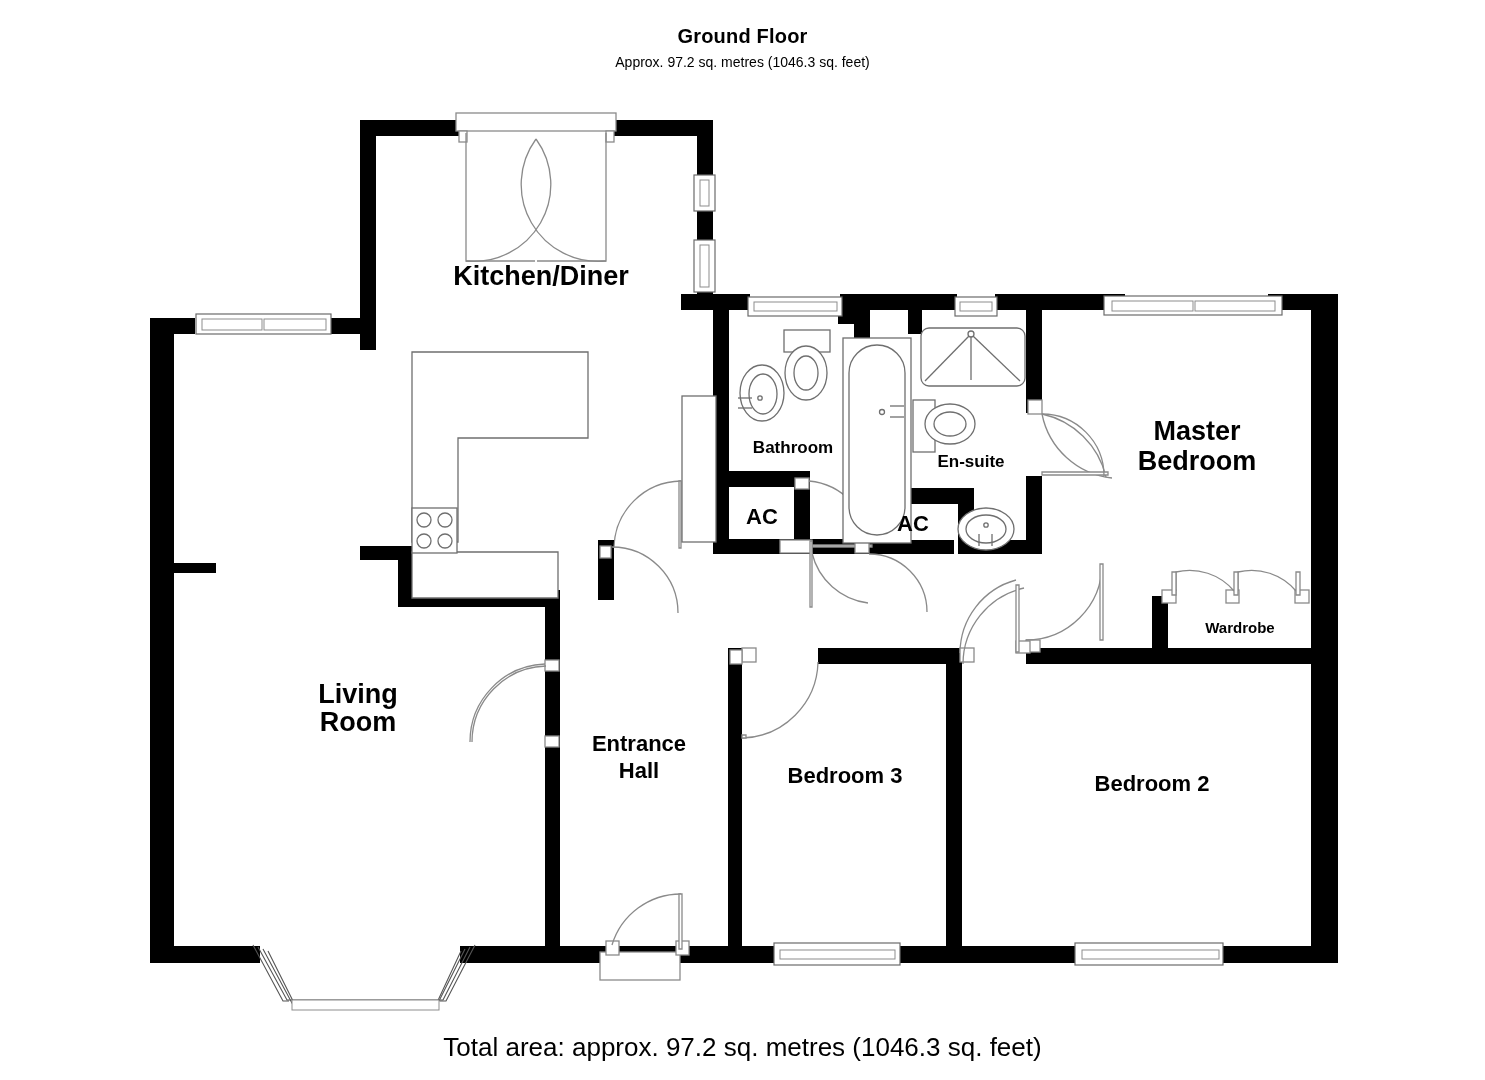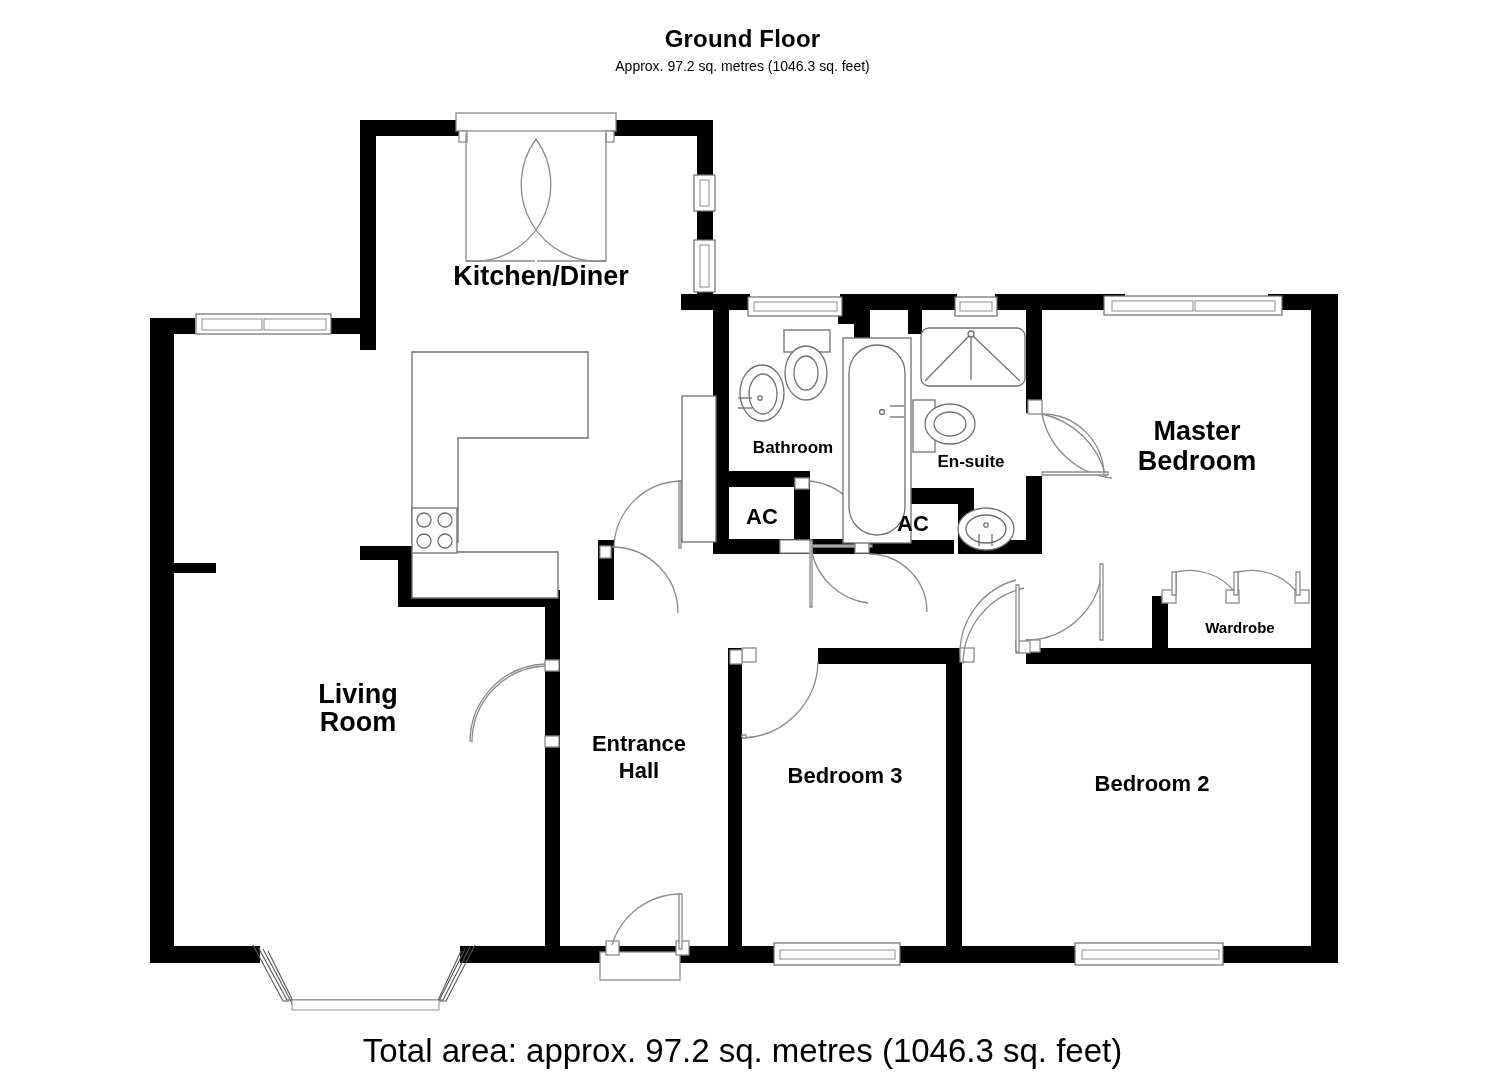--- a/index.html
+++ b/index.html
@@ -22,41 +22,41 @@
     height: 1080px;
   }
   .header-block {
     position: absolute;
     top: 0;
     left: 0;
     width: 1485px;
     text-align: center;
   }
   .plan-title {
-    font-size: 24px;
+    font-size: 20px;
     font-weight: bold;
     letter-spacing: 0.2px;
     margin-top: 26px;
     line-height: 1.05;
   }
   .plan-subtitle {
     font-size: 14px;
     font-weight: normal;
     margin-top: 8px;
     line-height: 1.05;
   }
   .footer-block {
     position: absolute;
     left: 0;
     top: 1034px;
     width: 1485px;
     text-align: center;
   }
   .plan-total {
-    font-size: 33px;
+    font-size: 26px;
     font-weight: normal;
     line-height: 1.05;
   }
   svg.floorplan {
     position: absolute;
     left: 0;
     top: 0;
     width: 1485px;
     height: 1080px;
     display: block;

